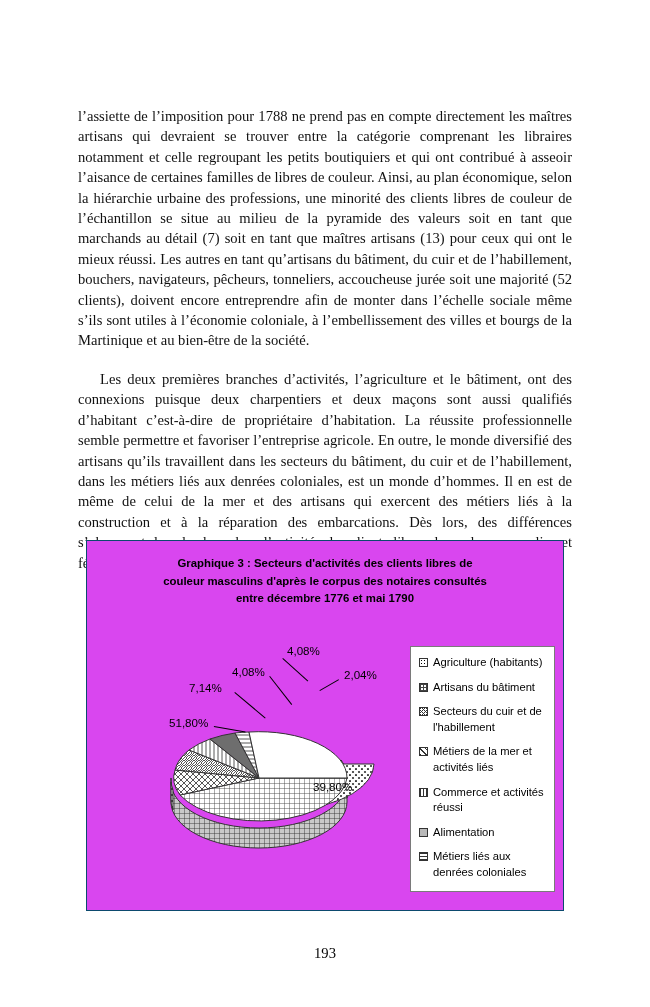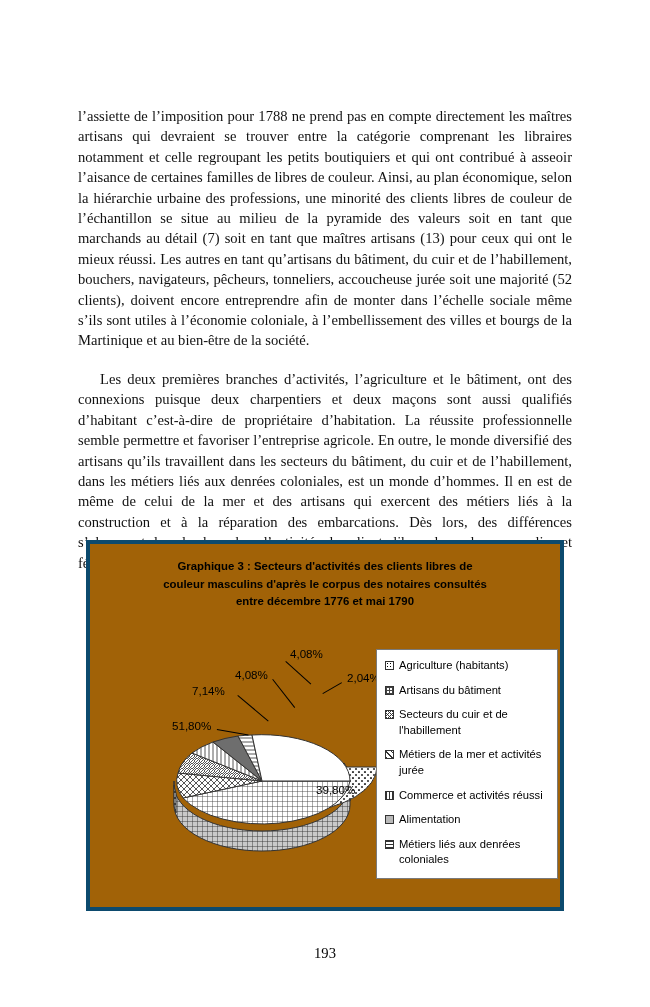--- a/index.html
+++ b/index.html
@@ -38,22 +38,22 @@
   }
   .para.indent {
     text-indent: 22px;
   }
   .figure {
     position: absolute;
     left: 86px;
     top: 540px;
     width: 478px;
     height: 371px;
-    border: 4px solid #0c4a6e;
-    background: #a16207;
+    border: 1px solid #0c4a6e;
+    background: #d946ef;
     box-sizing: border-box;
   }
   .fig-title {
     position: absolute;
     left: 0;
     top: 14px;
     width: 100%;
     text-align: center;
     font-family: "Liberation Sans", sans-serif;
     font-weight: bold;
@@ -77,21 +77,21 @@
     width: 300px;
     height: 175px;
   }
   .pie-svg { display:block; }
 
   
   .legend {
     position: absolute;
     right: 10px;
     top: 10px;
-    width: 182px;
+    width: 145px;
     border: 1px solid #7a7a7a;
     background: #fff;
     padding: 8px 6px 10px 8px;
     box-sizing: border-box;
     font-family: "Liberation Sans", sans-serif;
     font-size: 11.2px;
     line-height: 15.6px;
     color: #000;
   }
   .legend-item {
@@ -274,21 +274,21 @@
         <div class="legend-item">
           <span class="swatch sw-grid"></span>
           <span class="legend-label">Artisans du bâtiment</span>
         </div>
         <div class="legend-item">
           <span class="swatch sw-cross"></span>
           <span class="legend-label">Secteurs du cuir et de l'habillement</span>
         </div>
         <div class="legend-item">
           <span class="swatch sw-diag"></span>
-          <span class="legend-label">Métiers de la mer et activités jurée</span>
+          <span class="legend-label">Métiers de la mer et activités liés</span>
         </div>
         <div class="legend-item">
           <span class="swatch sw-vert"></span>
           <span class="legend-label">Commerce et activités réussi</span>
         </div>
         <div class="legend-item">
           <span class="swatch sw-solid"></span>
           <span class="legend-label">Alimentation</span>
         </div>
         <div class="legend-item">

